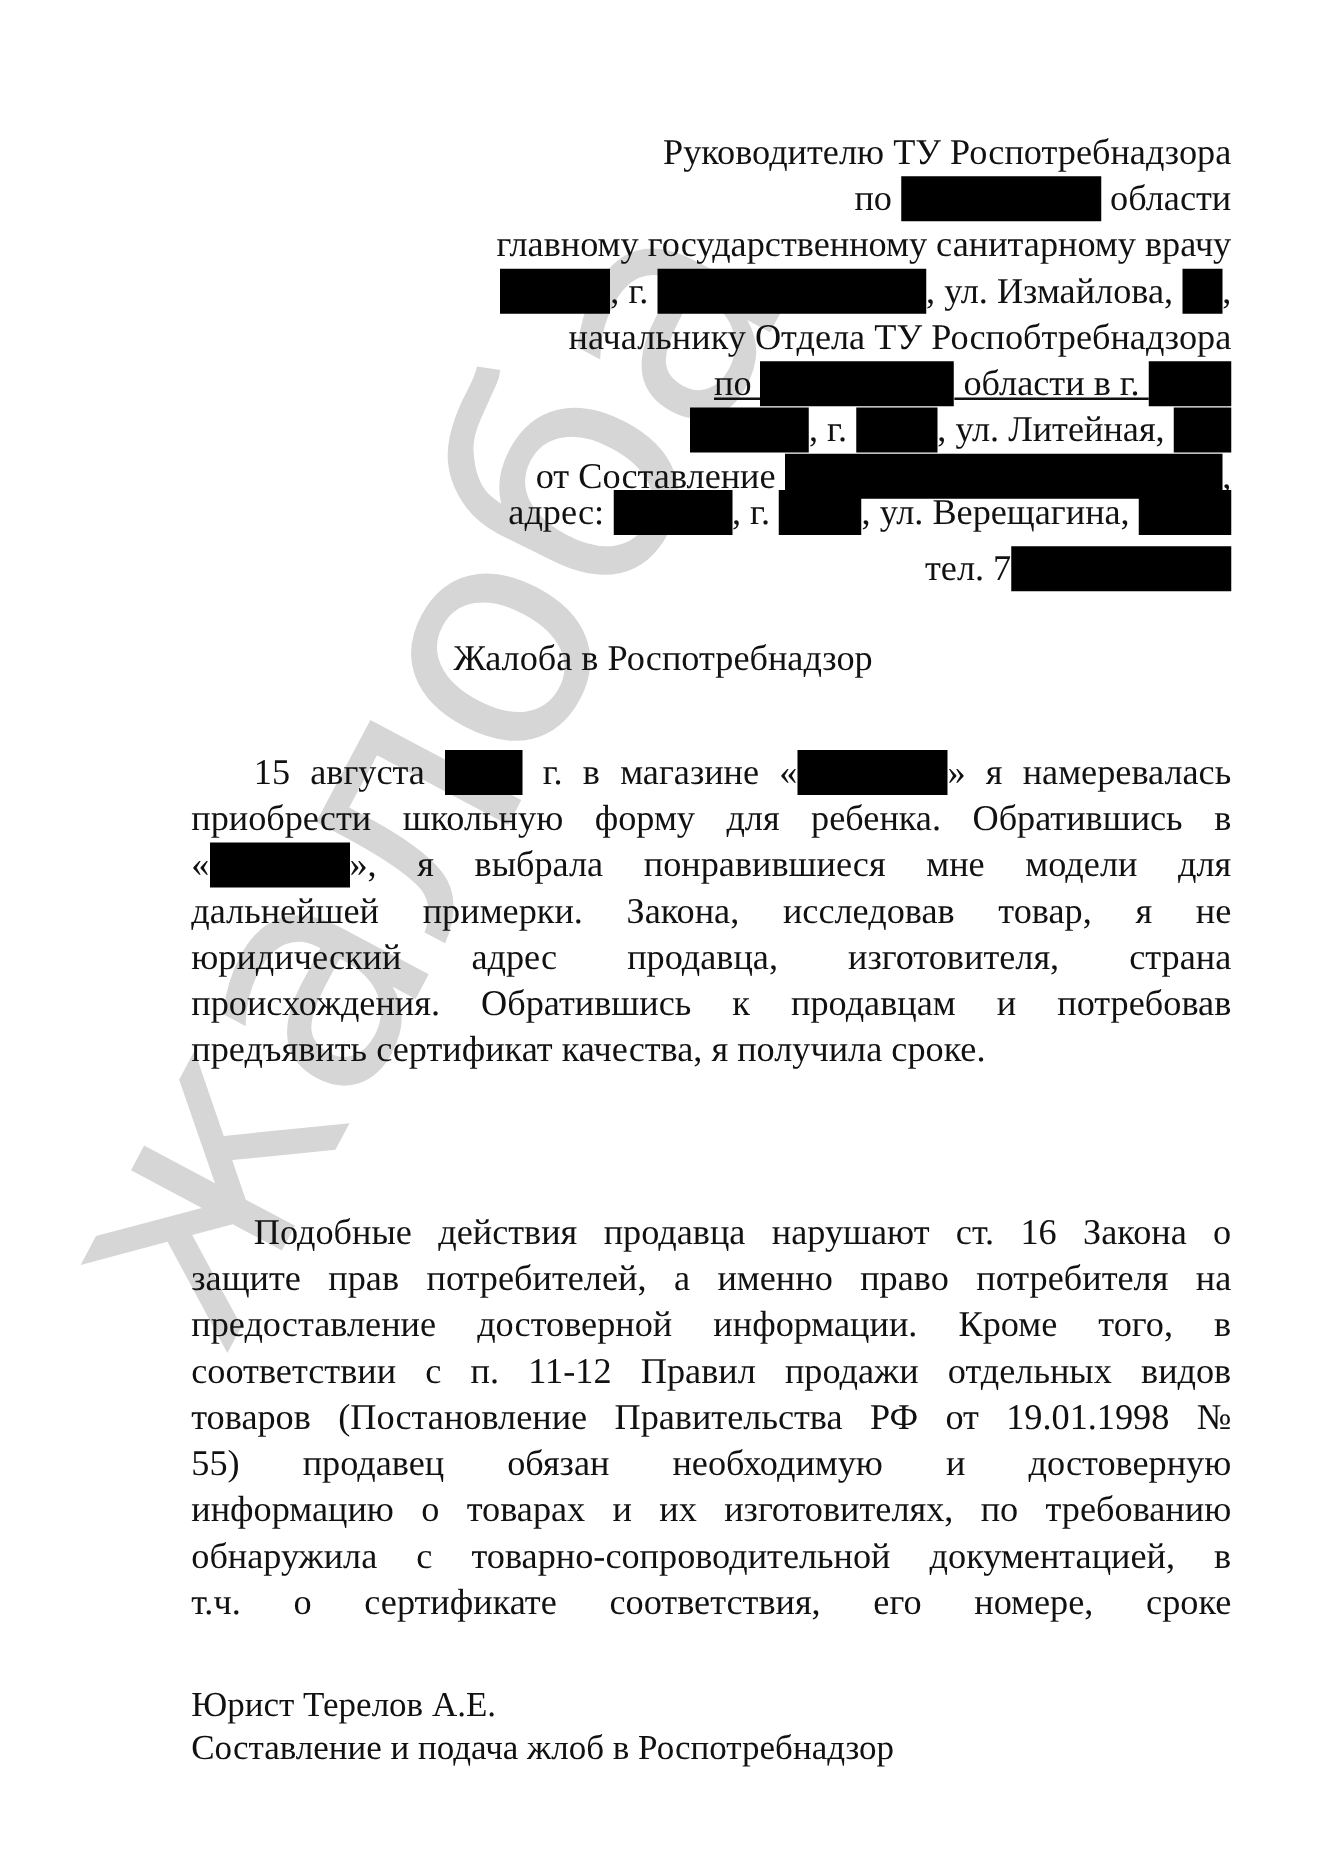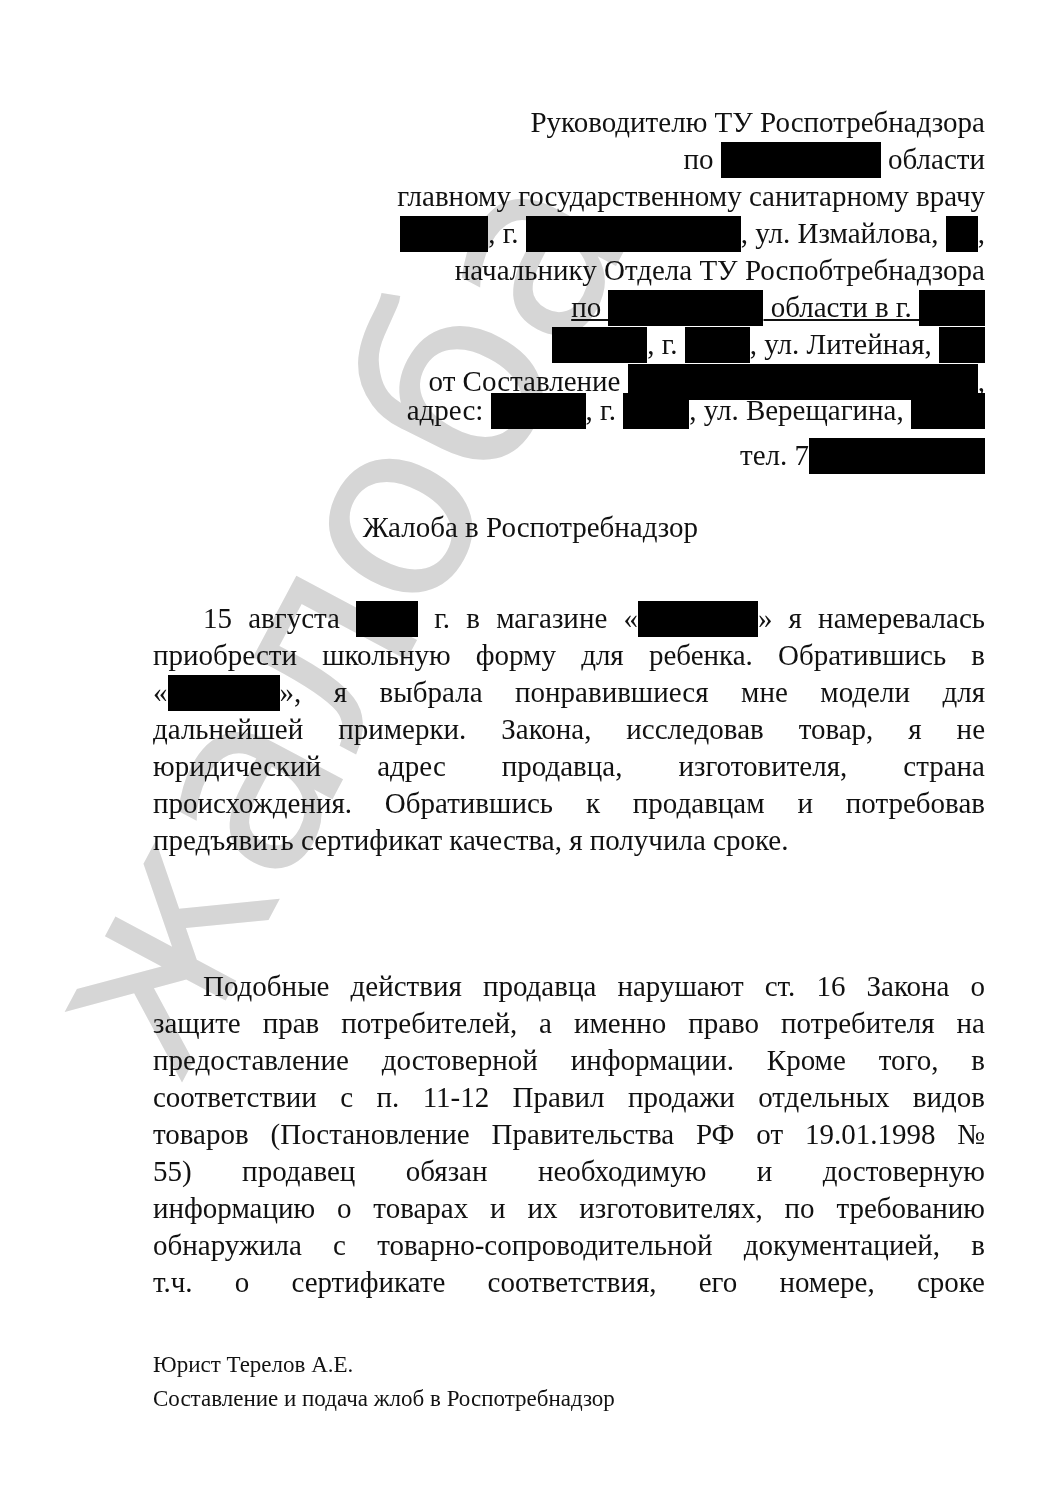--- a/index.html
+++ b/index.html
@@ -34,21 +34,21 @@
   }
   .title { position: absolute; left: 0; width: 100%; top: 509px; text-align: center; line-height: 36px; }
   .para {
     position: absolute; left: 153px; width: 832px;
     text-align: justify; text-align-last: left;
     line-height: 37px;
   }
   .para .ind { display: inline-block; width: 50px; }
   .jl { display: block; text-align: justify; text-align-last: justify; height: 37px; }
   .ll { display: block; text-align: left; height: 37px; }
-  .footer { position: absolute; left: 153px; line-height: 34px; font-size: 23px; }
+  .footer { position: absolute; left: 153px; line-height: 34px; font-size: 28px; }
 </style>
 </head>
 <body>
 
 <div class="page">
   <div class="watermark">жалоба</div>
 
   <div class="content">
 
     <div>

